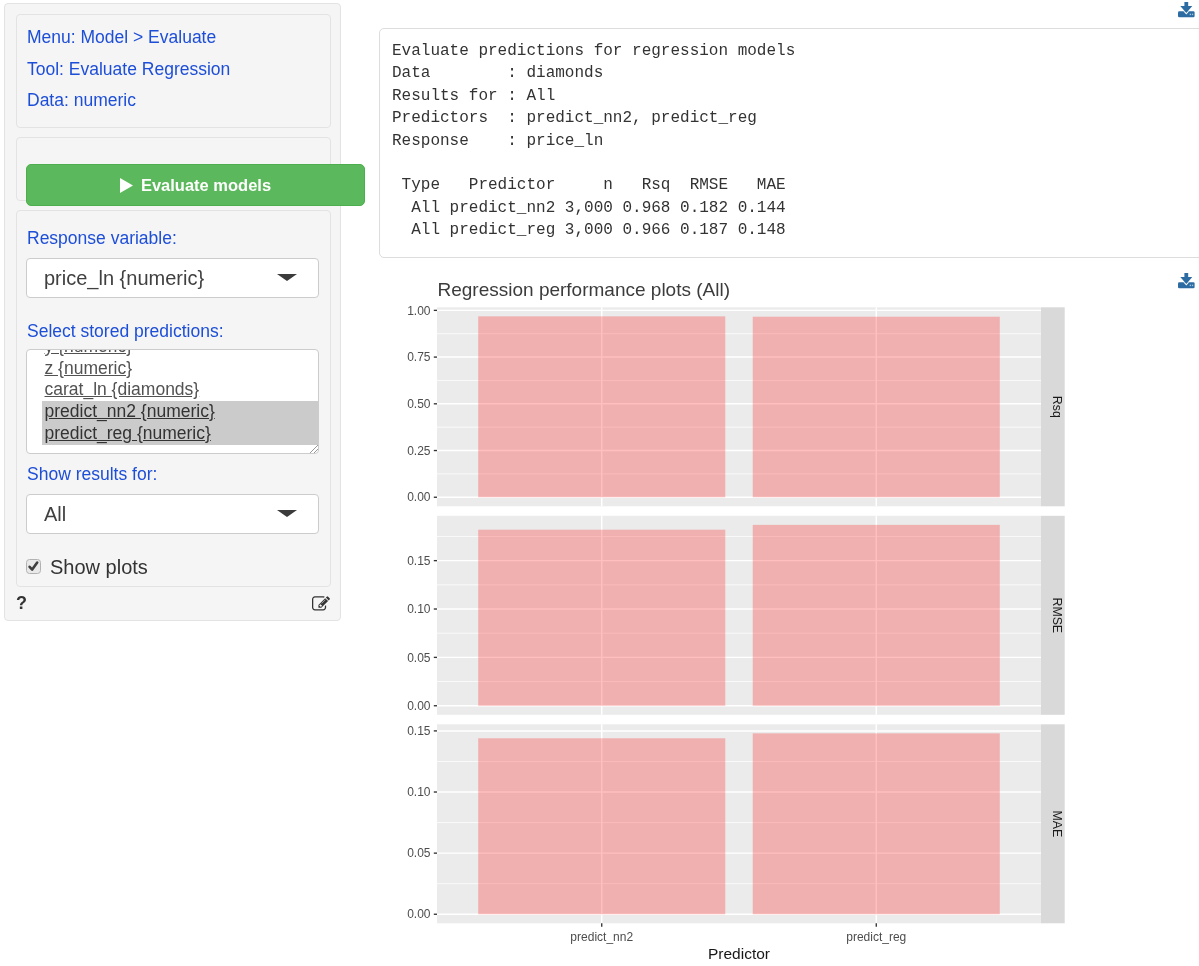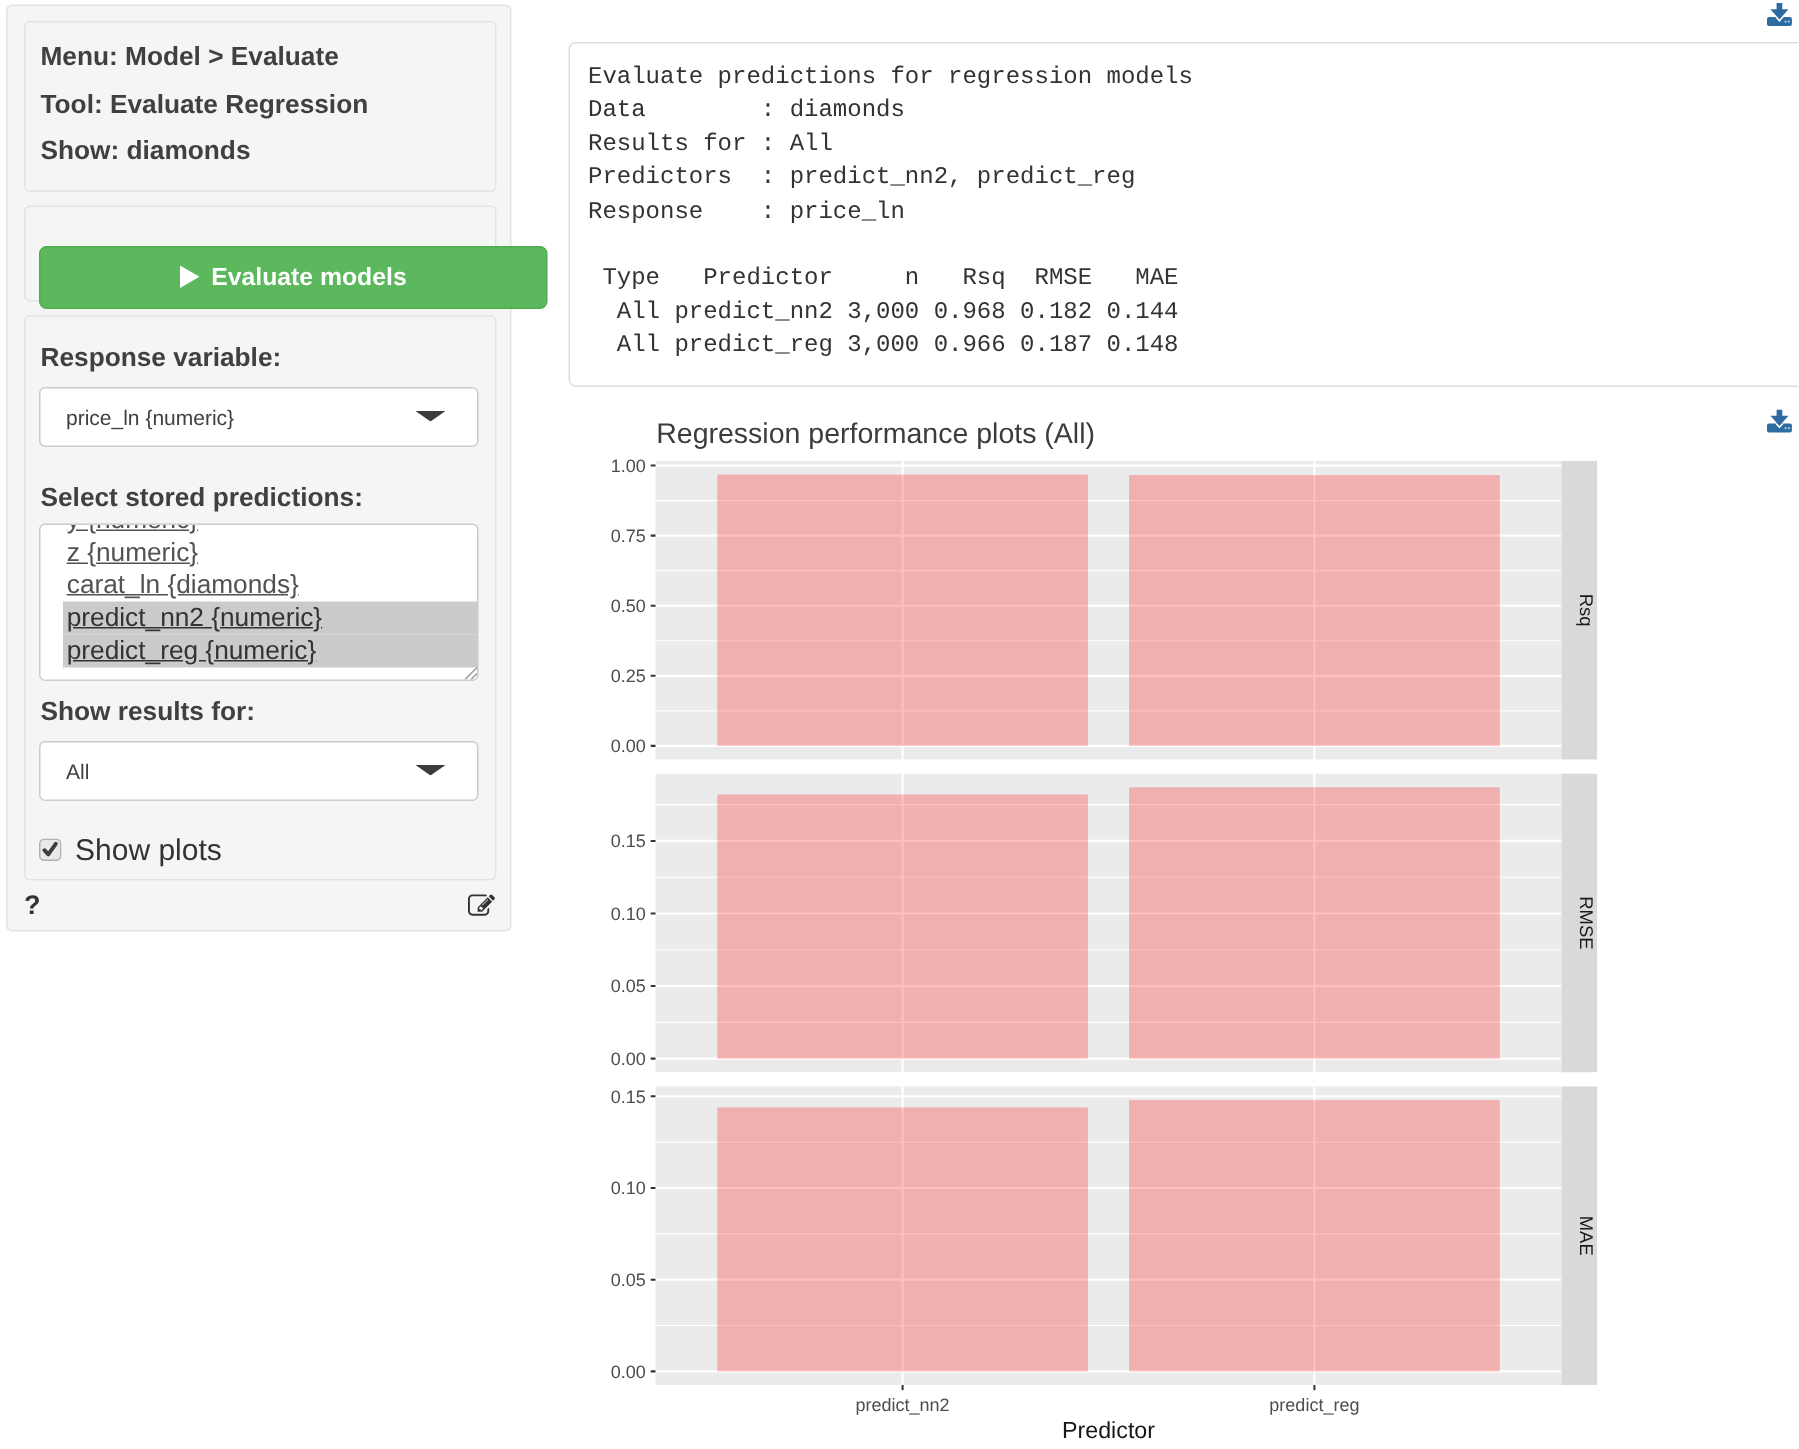--- a/index.html
+++ b/index.html
@@ -1,31 +1,31 @@
 <!DOCTYPE html>
 <html><head><meta charset="utf-8"><style>
 * { margin:0; padding:0; box-sizing:border-box; }
 html,body { width:1199px; height:966px; background:#fff; font-family:"Liberation Sans",sans-serif; }
 body { position:relative; overflow:hidden; color:#333; }
 div { position:absolute; }
 .well { background:#f5f5f5; border:1px solid #e3e3e3; border-radius:4px; }
-.lbl { font-weight:bold; font-size:17.5px; color:#404040; left:27px; white-space:nowrap; }
-.sel { left:26px; width:293px; height:40px; background:#fff; border:1px solid #ccc; border-radius:4px; font-size:14px; color:#404040; line-height:38px; padding-left:17px; }
+.lbl { font-weight:normal; font-size:17.5px; color:#1d4ed8; left:27px; white-space:nowrap; }
+.sel { left:26px; width:293px; height:40px; background:#fff; border:1px solid #ccc; border-radius:4px; font-size:20px; color:#404040; line-height:38px; padding-left:17px; }
 .opt { position:static; padding-left:17.5px; white-space:nowrap;text-decoration:underline; }
 </style></head>
 <body>
 
 <div class="well" style="left:4px;top:3px;width:337px;height:618px"></div>
 <div class="well" style="left:16px;top:14px;width:315px;height:114px"></div>
 <div class="well" style="left:16px;top:137px;width:315px;height:64px"></div>
 <div class="well" style="left:16px;top:210px;width:315px;height:377px"></div>
 
 <div class="lbl" style="top:27px">Menu: Model &gt; Evaluate</div>
 <div class="lbl" style="top:59px">Tool: Evaluate Regression</div>
-<div class="lbl" style="top:90px">Show: diamonds</div>
+<div class="lbl" style="top:90px">Data: numeric</div>
 
 <div style="left:26px;top:164px;width:339px;height:42px;background:#5cb85c;border:1px solid #4cae4c;border-radius:5px;color:#fff;font-weight:bold;font-size:16.5px;text-align:center;line-height:40px">
 <svg width="13" height="15" viewBox="0 0 13 15" style="vertical-align:-2px;margin-right:8px">
       <polygon points="0,0 13,7.5 0,15" fill="#fff"></polygon>
     </svg>Evaluate models</div>
 
 <div class="lbl" style="top:228px">Response variable:</div>
 <div class="sel" style="top:258px">price_ln {numeric}</div>
 <svg style="position:absolute;left:277px;top:274px" width="20" height="7" viewBox="0 0 20 7">
     <polygon points="0,0 20,0 10,7" fill="#3b3b3b"></polygon>

